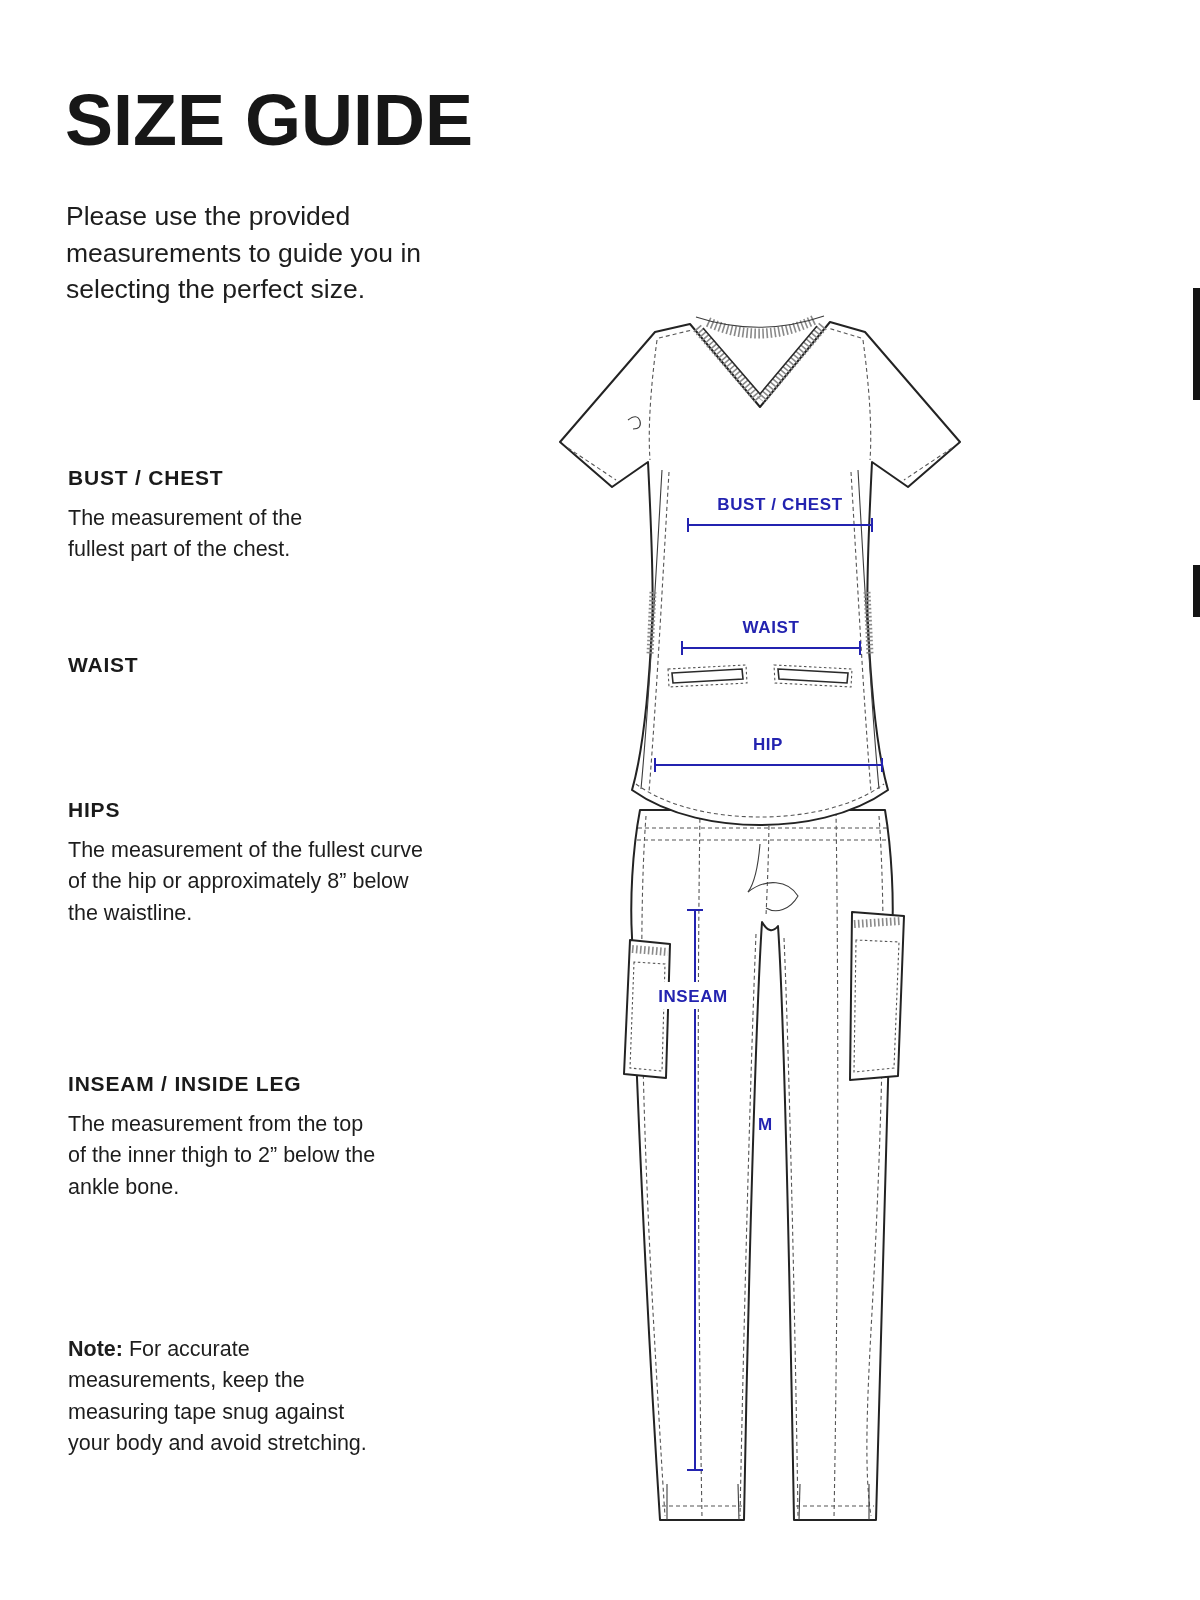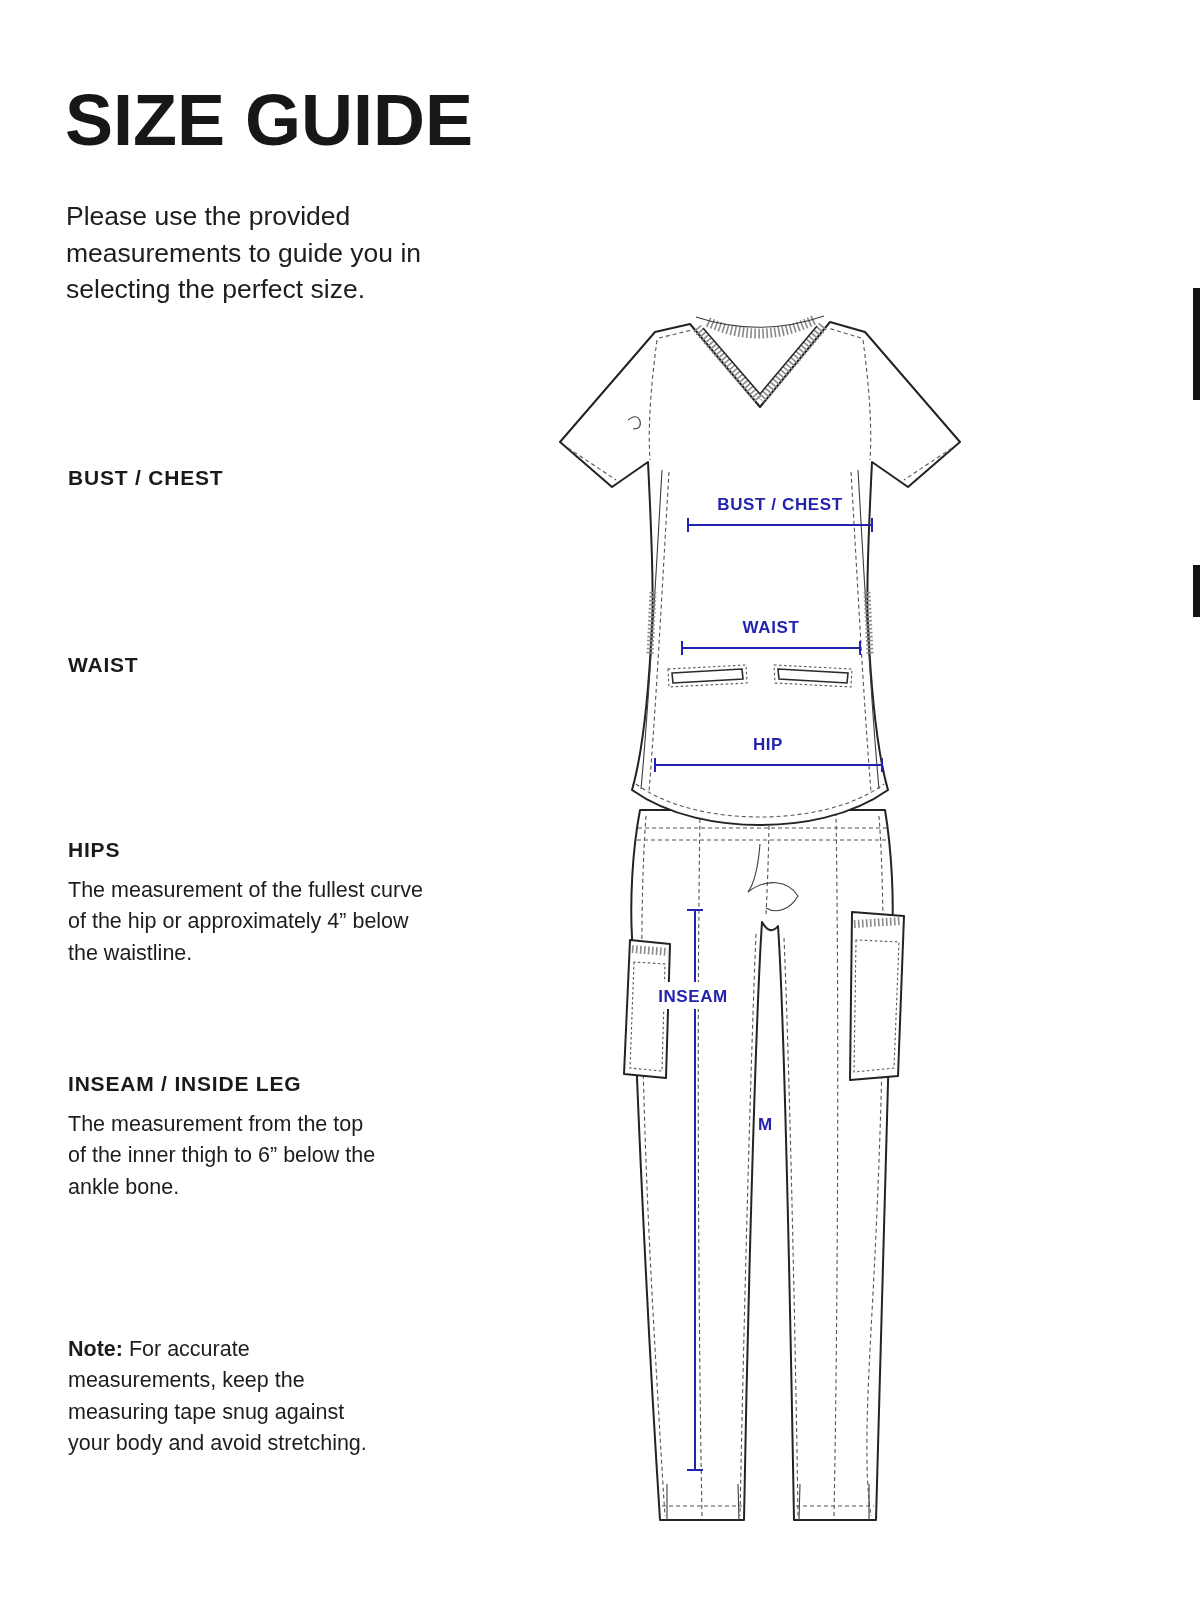--- a/index.html
+++ b/index.html
@@ -13,21 +13,21 @@
   }
   .intro {
     position:absolute; left:66px; top:178px; width:445px; margin:0;
     font-size:26.5px; line-height:1.38; color:#1d1d1d;
   }
   .sec { position:absolute; left:68px; }
   .sec-h { font-weight:bold; font-size:21px; letter-spacing:.8px; margin:0 0 13px 0; color:#1a1a1a; }
   .sec-b { font-size:21.5px; line-height:1.46; margin:0; color:#1d1d1d; }
   .sec-bust  { top:446px; } .sec-bust  .sec-b { width:280px; }
   .sec-waist { top:633px; } .sec-waist .sec-b { width:285px; }
-  .sec-hips  { top:818px; } .sec-hips  .sec-b { width:372px; }
+  .sec-hips  { top:778px; } .sec-hips  .sec-b { width:372px; }
   .sec-inseam{ top:1052px;} .sec-inseam .sec-b { width:316px; }
   .note { position:absolute; left:68px; top:1314px; width:322px; font-size:21.5px; line-height:1.46; margin:0; }
   .note b { font-weight:bold; }
 
   .diagram { position:absolute; left:520px; top:272px; width:480px; height:1260px; }
 
   .edge-mark { position:absolute; right:0; width:7px; background:#141414; }
   .edge-mark-1 { top:268px; height:112px; }
   .edge-mark-2 { top:545px; height:52px; }
 
@@ -45,34 +45,35 @@
 <body>
 
 <div class="canvas">
 
   <h1 class="page-title">SIZE GUIDE</h1>
 
   <p class="intro">Please use the provided measurements to guide you in selecting the perfect size.</p>
 
   <div class="sec sec-bust">
     <h2 class="sec-h">BUST / CHEST</h2>
+    <p class="sec-b">The measurement of the fullest part of the chest.</p>
   </div>
 
   <div class="sec sec-waist">
     <h2 class="sec-h">WAIST</h2>
   </div>
 
   <div class="sec sec-hips">
     <h2 class="sec-h">HIPS</h2>
-    <p class="sec-b">The measurement of the fullest curve of the hip or approximately 4” below the waistline.</p>
+    <p class="sec-b">The measurement of the fullest curve of the hip or approximately 8” below the waistline.</p>
   </div>
 
   <div class="sec sec-inseam">
     <h2 class="sec-h">INSEAM / INSIDE LEG</h2>
-    <p class="sec-b">The measurement from the top of the inner thigh to 6” below the ankle bone.</p>
+    <p class="sec-b">The measurement from the top of the inner thigh to 2” below the ankle bone.</p>
   </div>
 
   <p class="note"><b>Note:</b> <span>For accurate measurements, keep the measuring tape snug against your body and avoid stretching.</span></p>
 
   <svg class="diagram" viewBox="0 0 480 1260" xmlns="http://www.w3.org/2000/svg">
 
     <g>
       <path class="outline" d="M 120,518 L 365,518 C 372,560 374,610 372,645 C 368,780 362,1010 356,1228 L 274,1228 C 270,1000 264,720 258,634 Q 250,644 242,630 C 236,720 228,1000 224,1228 L 140,1228 C 126,1010 116,780 112,645 C 110,610 112,560 120,518 Z"></path>
 
       <path class="dash" d="M 118,536 L 368,536"></path>

